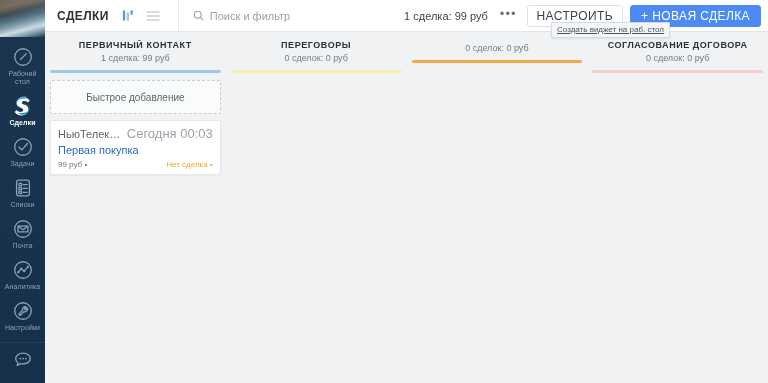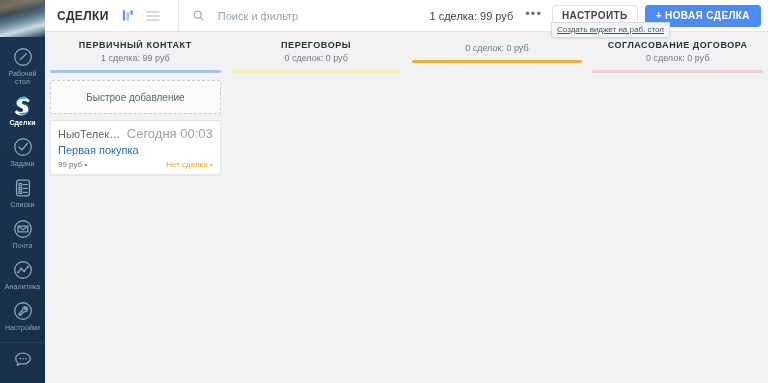--- a/index.html
+++ b/index.html
@@ -117,21 +117,21 @@
   .view-toggles {
     display: flex;
     align-items: center;
     gap: 11px;
     padding-left: 13px;
   }
   .view-btn { cursor: pointer; display: block; line-height: 0; }
   .search-box {
     display: flex;
     align-items: center;
-    gap: 12px;
+    gap: 4px;
     margin-left: 18px;
     padding-left: 14px;
     border-left: 1px solid #e6e8ea;
     height: 31px;
     flex: 1 1 auto;
     min-width: 0;
   }
   .search-ico { color: #9aa3ab; line-height: 0; }
   .search-input {
     border: none;
@@ -160,22 +160,22 @@
     color: #6b747c;
     font-size: 13px;
     letter-spacing: 1px;
     cursor: pointer;
     padding: 0 10px 4px 2px;
     line-height: 10px;
     user-select: none;
   }
   .btn {
     font-family: "Liberation Sans", sans-serif;
-    font-size: 10px;
-    font-weight: bold;
+    font-size: 12px;
+    font-weight: normal;
     letter-spacing: 0.4px;
     border-radius: 3px;
     cursor: pointer;
     white-space: nowrap;
     display: inline-flex;
     align-items: center;
     justify-content: center;
   }
   .btn-secondary {
     background: #ffffff;

